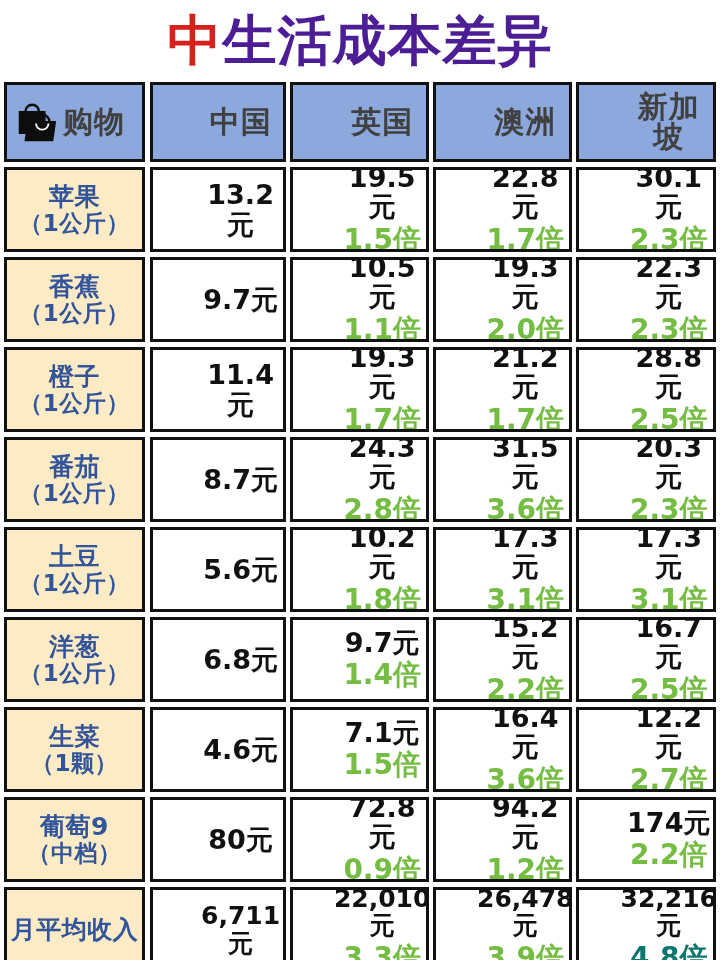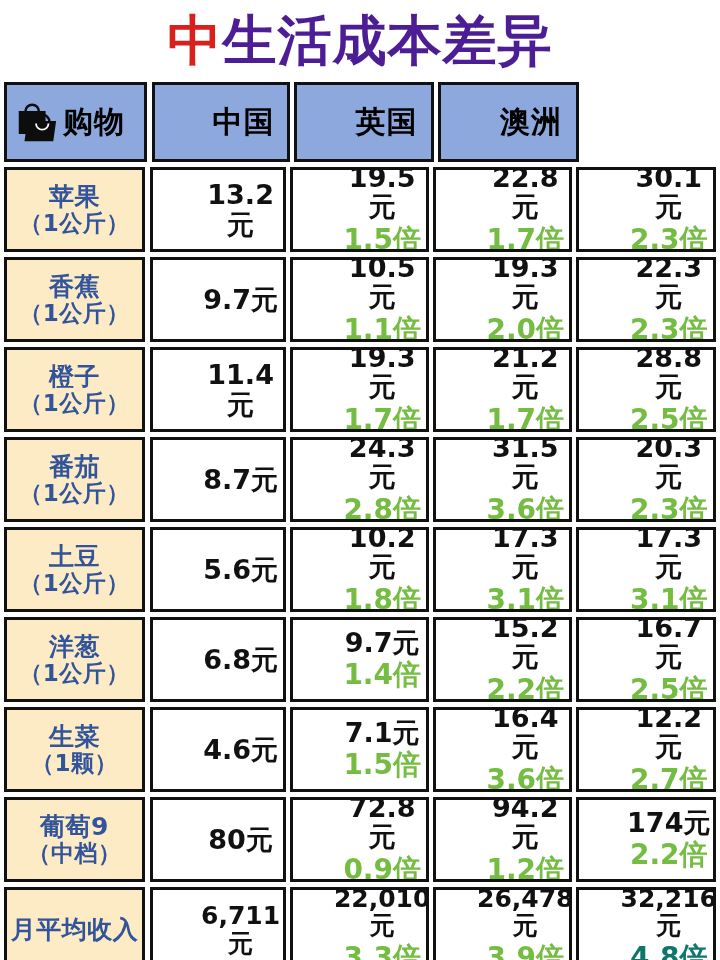--- a/index.html
+++ b/index.html
@@ -70,21 +70,21 @@
   .c3 { width: 141px; margin-right: 4px; }
   .c4 { width: 141px; }
 
   
   .header-row .cell {
     height: 80px;
     background: #8CA8DC;
     border: 3px solid #111111;
   }
   .header-row .hdr-label {
-    color: #000000;
+    color: #404040;
     font-size: 30px;
     font-weight: 900;
     line-height: 1;
     letter-spacing: 1px;
   }
   .hdr-first {
     flex-direction: row !important;
     justify-content: flex-start !important;
     padding-left: 6px;
   }
@@ -163,20 +163,23 @@
     </div>
     <div class="cell c1">
       <span class="hdr-label">中国</span>
     </div>
     <div class="cell c2">
       <span class="hdr-label">英国</span>
     </div>
     <div class="cell c3">
       <span class="hdr-label">澳洲</span>
     </div>
+    <div class="cell c4">
+      <span class="hdr-label">新加坡</span>
+    </div>
   </div>
 
   <div id="rows-container">
       <div class="row data-row">
         <div class="cell c0 label-cell">
           <span class="label-main">苹果</span>
           <span class="label-sub">（1公斤）</span>
         </div>
         <div class="cell c1 value-cell">
           <span class="value-main">13.2元</span>

